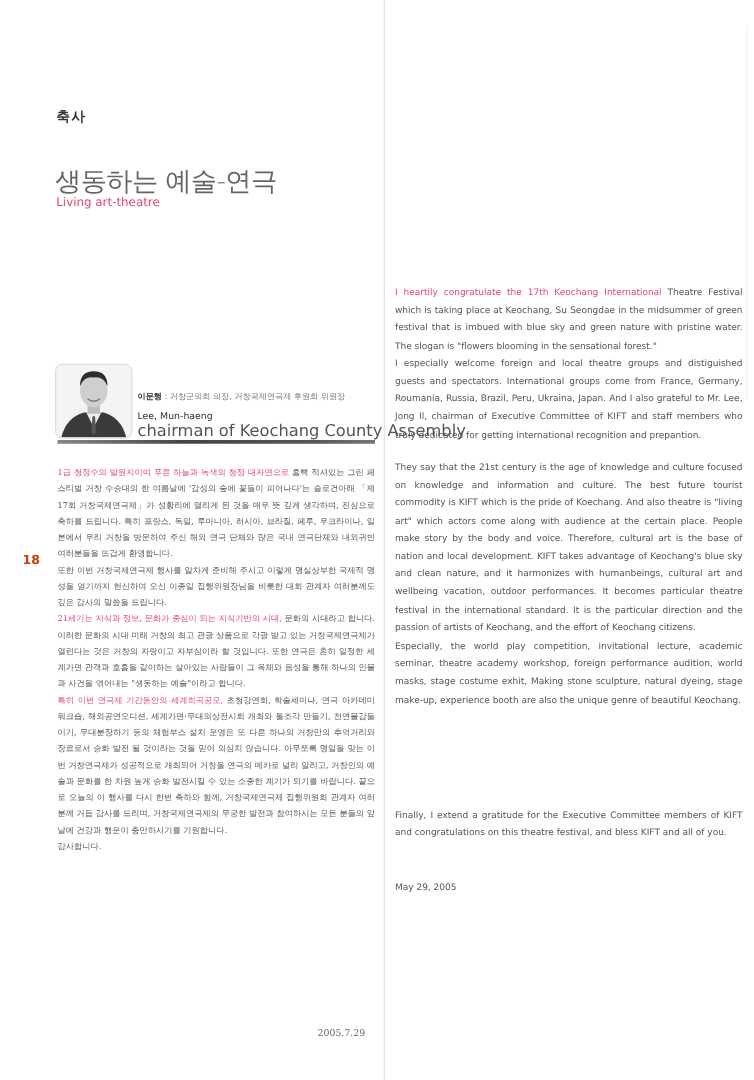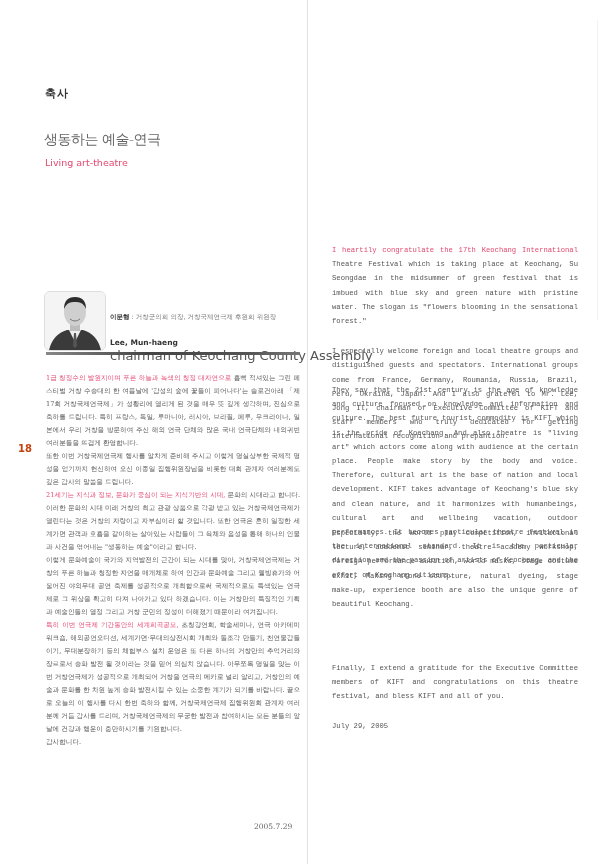--- a/index.html
+++ b/index.html
@@ -1,37 +1,37 @@
 <!DOCTYPE html>
 <html><head>
 <meta charset="utf-8">
 <style>
   html, body { margin:0; padding:0; background:#ffffff; }
   body { width:603px; height:864px; position:relative; overflow:hidden;
          font-family:"DejaVu Sans", sans-serif; color:#444; }
   .fold { position:absolute; left:307px; top:0; width:1px; height:864px; background:#e2e2e2; }
   .fold2 { position:absolute; left:597px; top:20px; width:1px; height:300px; background:#f2f2f2; }
   .section-label { position:absolute; left:45px; top:86px; font-size:11px; font-weight:bold; color:#333; letter-spacing:1px; }
-  .title-ko { position:absolute; left:44px; top:131px; font-size:14px; color:#666; font-weight:300; letter-spacing:-0.5px; }
+  .title-ko { position:absolute; left:44px; top:131px; font-size:21px; color:#666; font-weight:300; letter-spacing:-0.5px; }
   .title-en { position:absolute; left:45px; top:157px; font-size:9.5px; color:#e3486f; }
   .photo { position:absolute; left:44px; top:291px; width:60px; height:58px; border-radius:6px; overflow:hidden; background:#f2f2f2; border:1px solid #ddd; }
   .author { position:absolute; left:110px; top:313px; }
   .author .ko-line { font-size:6.5px; color:#777; white-space:nowrap; }
   .author .ko-line b { color:#333; font-weight:bold; }
-  .author .en-name { font-size:7.5px; color:#333; font-weight:bold; margin-top:16px; }
+  .author .en-name { font-size:7.5px; color:#333; font-weight:normal; margin-top:6px; }
   .author .en-role { font-size:13px; color:#555; margin-top:1px; }
   .rule { position:absolute; left:46px; top:352px; width:254px; height:3px;
           background:linear-gradient(to right,#888,#444 40%,#555 80%,#777); }
   .page-num { position:absolute; left:18px; top:443px; font-size:10px; font-weight:bold; color:#c2410c; }
   .ko-body { position:absolute; left:46px; top:372px; width:254px; font-family:"DejaVu Serif", serif; font-size:6.6px; line-height:13px; color:#555; text-align:justify; }
   .ko-body p { margin:0; }
   .ko-body .hl { color:#e3486f; }
   .ko-date { position:absolute; left:254px; top:822px; font-family:"DejaVu Serif", serif; font-size:7.5px; color:#666;text-align:right; }
   .en-col { position:absolute; left:316px; width:278px; font-size:7.2px; line-height:14.2px; color:#555; text-align:justify; }
-  .en-col p { margin:16px;font-family:Liberation Mono, monospace; }
+  .en-col p { margin:0; }
   .en-col .hl { color:#e3486f; }
   #en1 { top:227px; }
   #en2 { top:367px; }
   #en3 { top:510px; }
   #en4 { top:645px; }
   #en5 { top:703px; }
 </style>
 </head>
 <body>
 
@@ -62,34 +62,33 @@
 </div>
 
 <div class="rule"></div>
 
 <div class="page-num">18</div>
 
 <div class="ko-body">
   <p><span class="hl">1급 청정수의 발원지이며 푸른 하늘과 녹색의 청정 대자연으로</span><span> 흠뻑 적셔있는 그린 페스티벌 거창 수승대의 한 여름날에 '감성의 숲에 꽃들이 피어나다'는 슬로건아래 「제17회 거창국제연극제」가 성황리에 열리게 된 것을 매우 뜻 깊게 생각하며, 진심으로 축하를 드립니다. 특히 프랑스, 독일, 루마니아, 러시아, 브라질, 페루, 우크라이나, 일본에서 우리 거창을 방문하여 주신 해외 연극 단체와 많은 국내 연극단체와 내외귀빈 여러분들을 뜨겁게 환영합니다.</span></p>
   <p>또한 이번 거창국제연극제 행사를 알차게 준비해 주시고 이렇게 명실상부한 국제적 명성을 얻기까지 헌신하여 오신 이종일 집행위원장님을 비롯한 대회 관계자 여러분께도 깊은 감사의 말씀을 드립니다.</p>
   <p><span class="hl">21세기는 지식과 정보, 문화가 중심이 되는 지식기반의 시대,</span><span> 문화의 시대라고 합니다. 이러한 문화의 시대 미래 거창의 최고 관광 상품으로 각광 받고 있는 거창국제연극제가 열린다는 것은 거창의 자랑이고 자부심이라 할 것입니다. 또한 연극은 혼히 일정한 세계가면 관객과 호흡을 같이하는 살아있는 사람들이 그 육체와 음성을 통해 하나의 인물과 사건을 엮어내는 "생동하는 예술"이라고 합니다.</span></p>
-  <p>이렇게 문화예술이 국가와 지역발전의 근간이 되는 시대를 맞아, 거창국제연극제는 거창의 푸른 하늘과 청정한 자연을 매개체로 하여 인간과 문화예술 그리고 웰빙휴가와 어울어진 야외무대 공연 축제를 성공적으로 개최함으로써 국제적으로도 특색있는 연극제로 그 위상을 확고히 다져 나아가고 있다 하겠습니다. 이는 거창만의 특징적인 기획과 예술인들의 열정 그리고 거창 군민의 정성이 더해졌기 때문이라 여겨집니다.</p>
   <p><span class="hl">특히 이번 연극제 기간동안의 세계희곡공모,</span><span> 초청강연회, 학술세미나, 연극 아카데미 워크숍, 해외공연오디션, 세계가면·무대의상전시회 개최와 돌조각 만들기, 천연물감들이기, 무대분장하기 등의 체험부스 설치 운영은 또 다른 하나의 거창만의 추억거리와 장르로서 승화 발전 될 것이라는 것을 믿어 의심치 않습니다. 아무쪼록 명일을 맞는 이번 거창연극제가 성공적으로 개최되어 거창을 연극의 메카로 널리 알리고, 거창인의 예술과 문화를 한 차원 높게 승화 발전시킬 수 있는 소중한 계기가 되기를 바랍니다. 끝으로 오늘의 이 행사를 다시 한번 축하와 함께, 거창국제연극제 집행위원회 관계자 여러분께 거듭 감사를 드리며, 거창국제연극제의 무궁한 발전과 참여하시는 모든 분들의 앞날에 건강과 행운이 충만하시기를 기원합니다.</span></p>
   <p>감사합니다.</p>
 </div>
 <div class="ko-date">2005.7.29</div>
 
 <div class="en-col" id="en1">
   <p><span class="hl">I heartily congratulate the 17th Keochang International</span><span> Theatre Festival which is taking place at Keochang, Su Seongdae in the midsummer of green festival that is imbued with blue sky and green nature with pristine water. The slogan is "flowers blooming in the sensational forest."</span></p>
   <p>I especially welcome foreign and local theatre groups and distiguished guests and spectators. International groups come from France, Germany, Roumania, Russia, Brazil, Peru, Ukraina, Japan. And I also grateful to Mr. Lee, Jong Il, chairman of Executive Committee of KIFT and staff members who truly dedicated for getting international recognition and prepantion.</p>
 </div>
 <div class="en-col" id="en2">
   <p>They say that the 21st century is the age of knowledge and culture focused on knowledge and information and culture. The best future tourist commodity is KIFT which is the pride of Koechang.  And also theatre is "living art" which actors come along with audience at the certain place. People make story by the body and voice. Therefore, cultural art is the base of nation and local development. KIFT takes advantage of Keochang's blue sky and clean nature, and it harmonizes with humanbeings, cultural art and wellbeing vacation, outdoor performances. It becomes particular theatre festival in the international standard. It is the particular direction and the passion of artists of Keochang, and the effort of Keochang citizens.</p>
 </div>
 <div class="en-col" id="en3">
   <p>Especially, the world play competition, invitational lecture, academic seminar, theatre academy workshop, foreign performance audition, world masks, stage costume exhit, Making stone sculpture, natural dyeing, stage make-up, experience booth are also the unique genre of beautiful Keochang.</p>
 </div>
 <div class="en-col" id="en4">
   <p>Finally, I extend a gratitude for the Executive Committee members of KIFT and congratulations on this theatre festival, and bless KIFT and all of you.</p>
 </div>
 <div class="en-col" id="en5">
-  <p>July 29, 2005</p>
+  <p>May 29, 2005</p>
 </div>
 
 </body></html>

